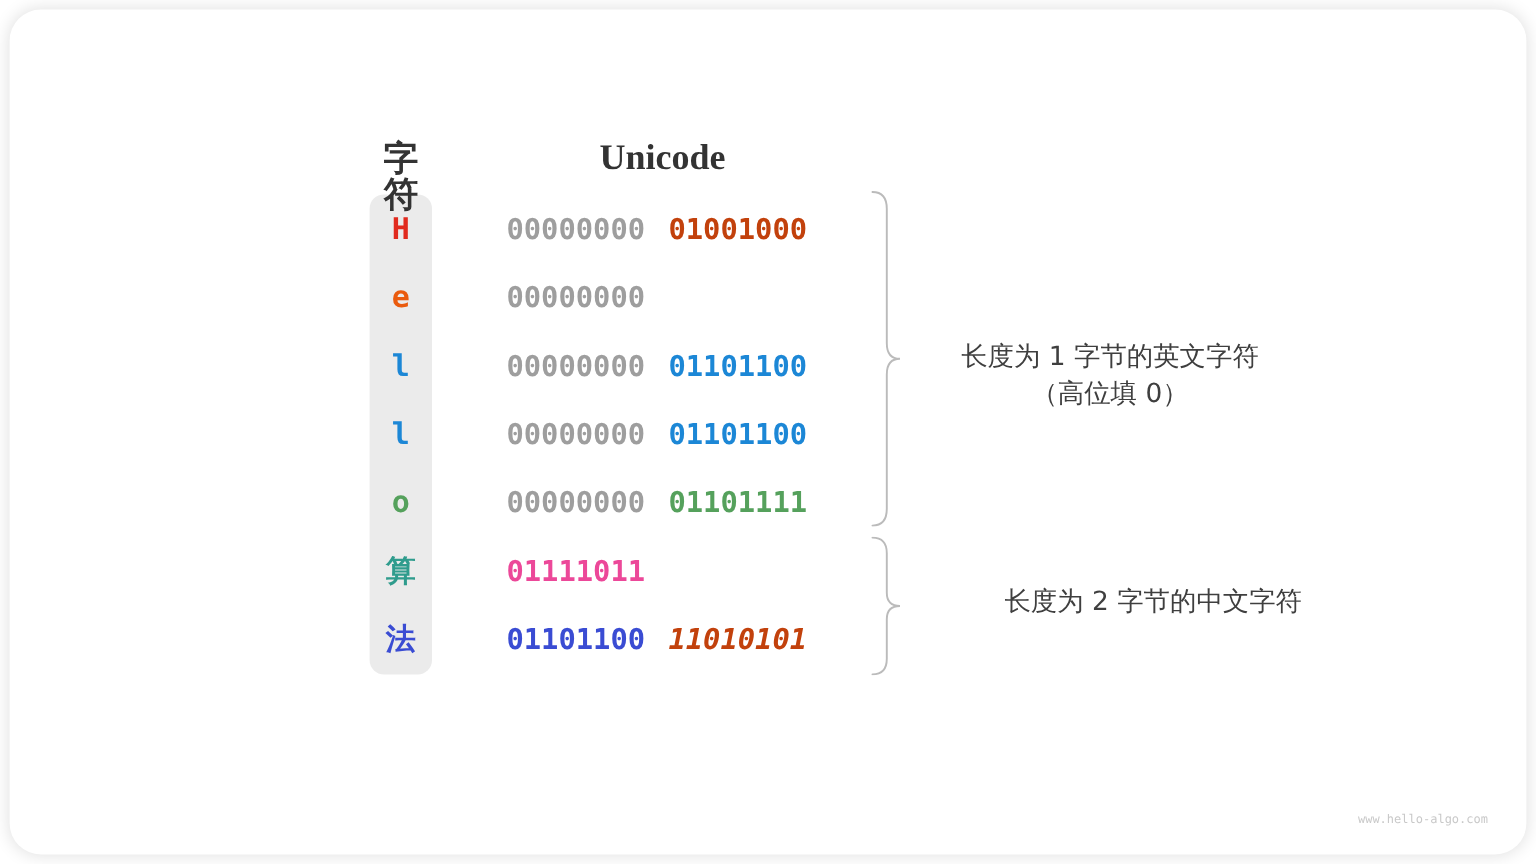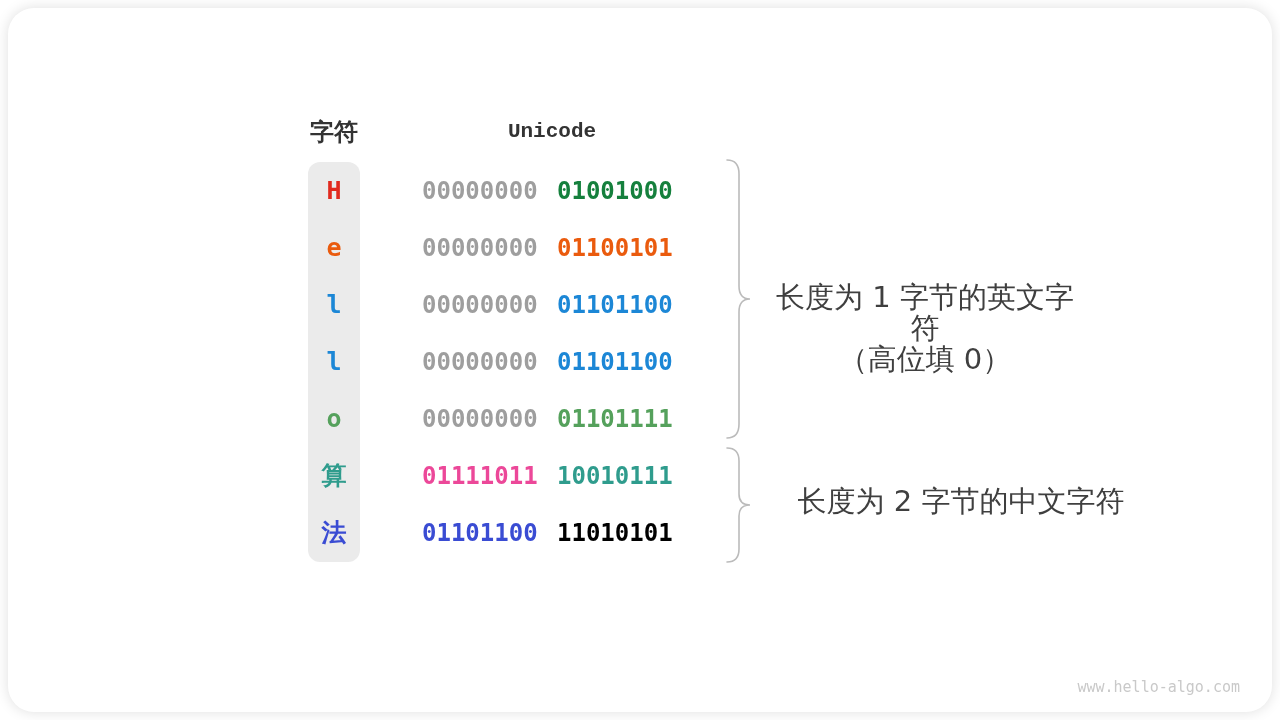--- a/index.html
+++ b/index.html
@@ -14,73 +14,72 @@
     position:absolute;left:8px;top:8px;width:1264px;height:704px;
     background:#ffffff;border-radius:26px;
     box-shadow:0 0 14px rgba(0,0,0,0.13);
   }
   .char-panel{
     position:absolute;left:308px;top:162px;width:52px;height:400px;
     background:#ebebeb;border-radius:12px;
   }
   .hdr{
     position:absolute;top:117px;height:30px;line-height:30px;
-    font-weight:bold;font-size:24px;color:#333333;text-align:center;
+    font-weight:bold;font-size:29px;color:#333333;text-align:center;
   }
   .hdr-char{left:308px;width:52px;}
-  .hdr-unicode{left:430px;width:244px;font-family:Liberation Mono, monospace;font-size:21px;}
+  .hdr-unicode{left:430px;width:244px;font-family:Liberation Serif, serif;font-size:30px;}
   .row{position:absolute;left:0;width:1280px;height:36px;}
   .cell-char{
     position:absolute;left:308px;width:52px;height:36px;line-height:36px;
     text-align:center;font-weight:bold;font-size:25px;
     font-family:"DejaVu Sans Mono","Liberation Mono",monospace;
   }
   .byte{
     position:absolute;height:36px;line-height:36px;
     font-family:"DejaVu Sans Mono","Liberation Mono",monospace;
     font-weight:bold;font-size:24px;white-space:pre;
   }
   .byte1{left:422px;}
   .byte2{left:557px;}
   .brace{position:absolute;}
   .brace svg{display:block;}
   .annotation{
-    position:absolute;color:#3f3f3f;font-size:29px;line-height:31px;
+    position:absolute;color:#3f3f3f;font-size:22px;line-height:31px;
     text-align:center;white-space:pre-line;
   }
   .annotation-1{left:765px;top:282px;width:320px;}
   .annotation-2{left:796px;top:486px;width:330px;}
   .watermark{
     position:absolute;right:40px;top:678px;
     font-family:"DejaVu Sans Mono","Liberation Mono",monospace;
-    font-size:15px;color:#c9c9c9;
+    font-size:10px;color:#c9c9c9;
   }
 </style>
 </head>
 <body>
 
 <div class="page">
   <div class="card"></div>
 
   <div class="char-panel"></div>
 
   <div class="hdr hdr-char">字符</div>
   <div class="hdr hdr-unicode">Unicode</div>
 
   <div id="rows-container">
     <div class="row" style="top: 173px;">
       <span class="cell-char" style="color: rgb(225, 42, 30);">H</span>
       <span class="byte byte1" style="color: rgb(158, 158, 158);">00000000</span>
-      <span class="byte byte2" style="color: #15803d;">01001000</span>
+      <span class="byte byte2" style="color: #c2410c;">01001000</span>
     </div>
 
     <div class="row" style="top: 230px;">
       <span class="cell-char" style="color: rgb(234, 91, 14);">e</span>
       <span class="byte byte1" style="color: rgb(158, 158, 158);">00000000</span>
-      <span class="byte byte2" style="color: rgb(234, 91, 14);">01100101</span>
     </div>
 
     <div class="row" style="top: 287px;">
       <span class="cell-char" style="color: rgb(28, 135, 214);">l</span>
       <span class="byte byte1" style="color: rgb(158, 158, 158);">00000000</span>
       <span class="byte byte2" style="color: rgb(28, 135, 214);">01101100</span>
     </div>
 
     <div class="row" style="top: 344px;">
       <span class="cell-char" style="color: rgb(28, 135, 214);">l</span>
@@ -90,27 +89,26 @@
 
     <div class="row" style="top: 401px;">
       <span class="cell-char" style="color: rgb(85, 161, 92);">o</span>
       <span class="byte byte1" style="color: rgb(158, 158, 158);">00000000</span>
       <span class="byte byte2" style="color: rgb(85, 161, 92); text-align: right;">01101111</span>
     </div>
 
     <div class="row" style="top: 458px;">
       <span class="cell-char" style="color: rgb(47, 156, 141);">算</span>
       <span class="byte byte1" style="color: #ec4899;">01111011</span>
-      <span class="byte byte2" style="color: rgb(47, 156, 141);">10010111</span>
     </div>
 
     <div class="row" style="top: 515px;">
       <span class="cell-char" style="color: rgb(58, 76, 211);">法</span>
       <span class="byte byte1" style="color: rgb(58, 76, 211);">01101100</span>
-      <span class="byte byte2" style="color: #000000;">11010101</span>
+      <span class="byte byte2" style="color: #c2410c; font-style: italic;">11010101</span>
     </div>
   </div>
 
   <div class="brace" style="left:726px;top:159px;">
     <svg width="26" height="280" viewBox="0 0 26 280">
       <path d="M1,1 Q13,1 13,15 L13,127 Q13,140 24,140 Q13,140 13,153 L13,265 Q13,279 1,279" fill="none" stroke="#bbbbbb" stroke-width="1.6" stroke-linecap="round"></path>
     </svg>
   </div>
 
   <div class="brace" style="left:726px;top:447px;">

